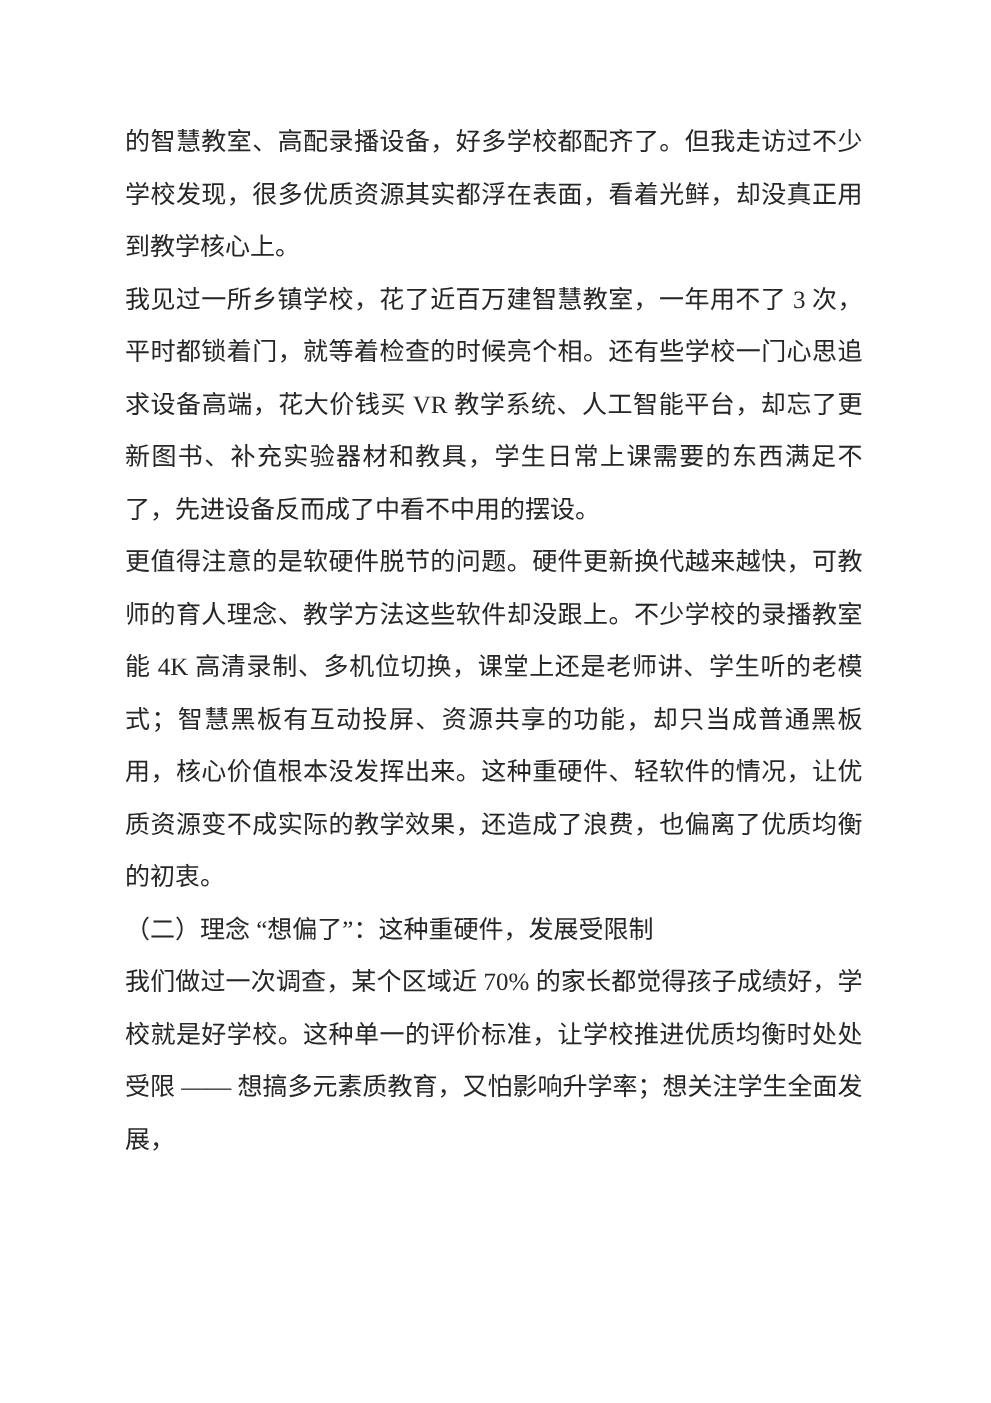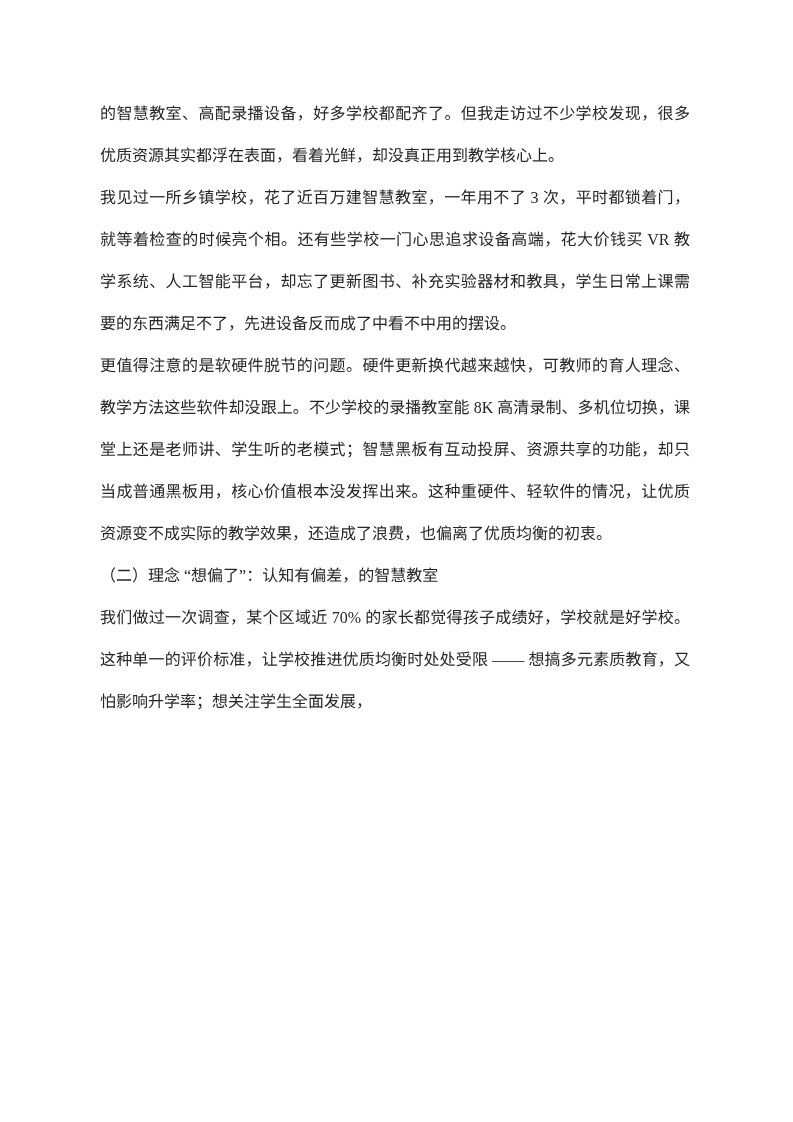--- a/index.html
+++ b/index.html
@@ -17,33 +17,33 @@
   }
   .text-block {
     position: absolute;
     left: 100px;
     top: 93px;
     width: 590px;
   }
   .text-block p {
     margin: 0;
     padding: 0;
-    font-size: 16px;
+    font-size: 20px;
     line-height: 42px;
     color: #262626;
     text-align: justify;
     text-justify: inter-ideograph;
     word-break: break-all;
     font-weight: 400;
   }
 </style>
 </head>
 <body>
 
 <div class="page">
   <div class="text-block">
     <p>的智慧教室、高配录播设备，好多学校都配齐了。但我走访过不少学校发现，很多优质资源其实都浮在表面，看着光鲜，却没真正用到教学核心上。</p>
     <p>我见过一所乡镇学校，花了近百万建智慧教室，一年用不了 3 次，平时都锁着门，就等着检查的时候亮个相。还有些学校一门心思追求设备高端，花大价钱买 VR 教学系统、人工智能平台，却忘了更新图书、补充实验器材和教具，学生日常上课需要的东西满足不了，先进设备反而成了中看不中用的摆设。</p>
-    <p>更值得注意的是软硬件脱节的问题。硬件更新换代越来越快，可教师的育人理念、教学方法这些软件却没跟上。不少学校的录播教室能 8K 高清录制、多机位切换，课堂上还是老师讲、学生听的老模式；智慧黑板有互动投屏、资源共享的功能，却只当成普通黑板用，核心价值根本没发挥出来。这种重硬件、轻软件的情况，让优质资源变不成实际的教学效果，还造成了浪费，也偏离了优质均衡的初衷。</p>
-    <p>（二）理念 “想偏了”：认知有偏差，的智慧教室</p>
+    <p>更值得注意的是软硬件脱节的问题。硬件更新换代越来越快，可教师的育人理念、教学方法这些软件却没跟上。不少学校的录播教室能 4K 高清录制、多机位切换，课堂上还是老师讲、学生听的老模式；智慧黑板有互动投屏、资源共享的功能，却只当成普通黑板用，核心价值根本没发挥出来。这种重硬件、轻软件的情况，让优质资源变不成实际的教学效果，还造成了浪费，也偏离了优质均衡的初衷。</p>
+    <p>（二）理念 “想偏了”：这种重硬件，发展受限制</p>
     <p>我们做过一次调查，某个区域近 70% 的家长都觉得孩子成绩好，学校就是好学校。这种单一的评价标准，让学校推进优质均衡时处处受限 —— 想搞多元素质教育，又怕影响升学率；想关注学生全面发展，</p>
   </div>
 </div>
 
 </body></html>

